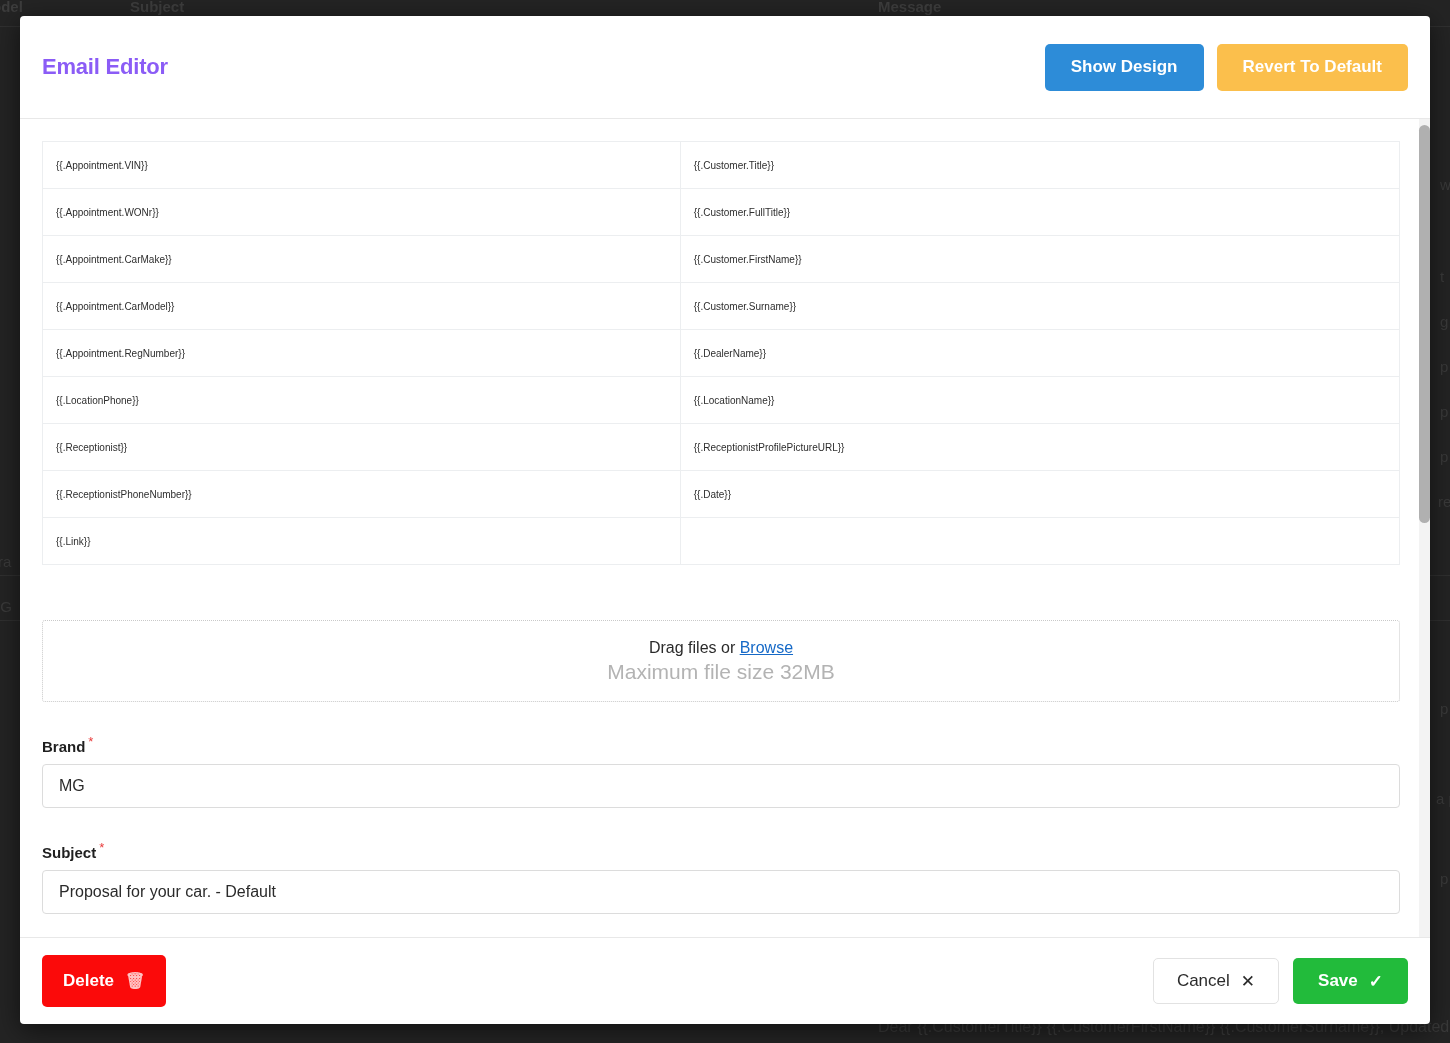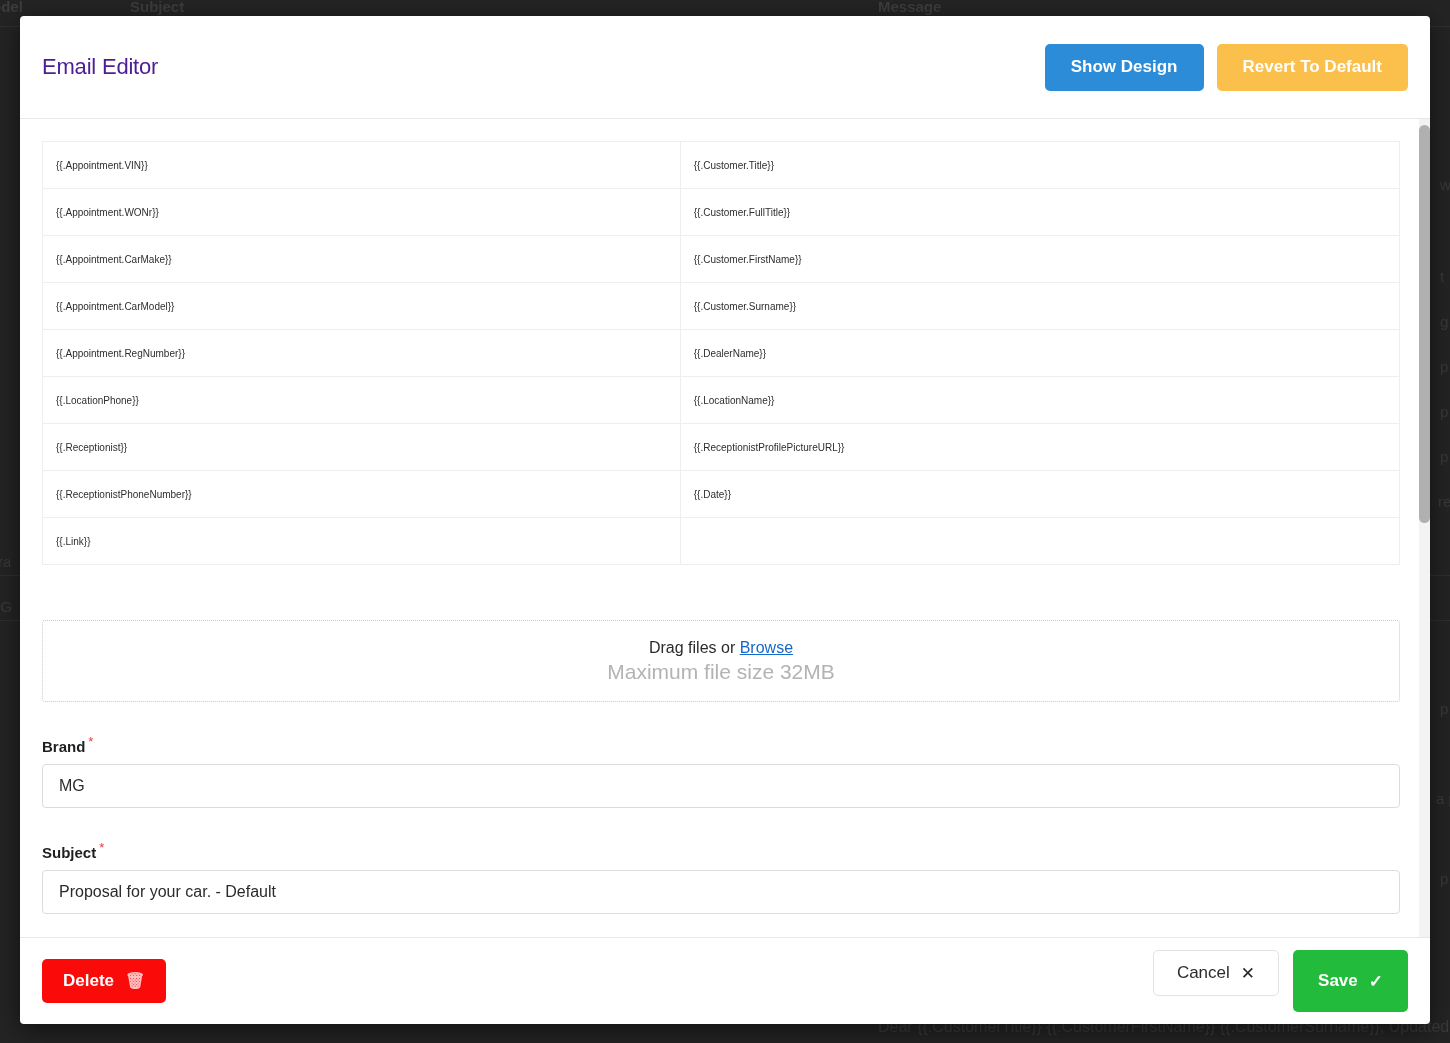--- a/index.html
+++ b/index.html
@@ -53,22 +53,22 @@
   #modal-header {
     flex: 0 0 auto;
     height: 103px;
     border-bottom: 1px solid #e8e8e8;
     display: flex;
     align-items: center;
     padding: 0 22px 0 22px;
   }
   #modal-title {
     font-size: 22px;
-    font-weight: normal;
-    color: #4c1d95;
+    font-weight: bold;
+    color: #8b5cf6;
     letter-spacing: -0.2px;
   }
   #header-actions {
     margin-left: auto;
     display: flex;
     gap: 13px;
   }
   .hdr-btn {
     border: none;
     border-radius: 5px;
@@ -202,21 +202,21 @@
     display: flex;
     align-items: center;
     padding: 0 22px;
   }
   .ft-btn {
     border: none;
     border-radius: 5px;
     font-size: 17px;
     font-weight: bold;
     cursor: pointer;
-    height: 44px;
+    height: 52px;
     display: inline-flex;
     align-items: center;
     gap: 11px;
     padding: 0 21px;
     font-family: "Liberation Sans", sans-serif;
     white-space: nowrap;
   }
   #delete-button {
     background: #fb0a0a;
     color: #ffffff;
@@ -232,21 +232,21 @@
     border: 1px solid #e2e2e2;
     font-weight: normal;
     font-size: 17px;
     padding: 0 23px;
     height: 46px;
   }
   #save-button {
     background: #22bb3b;
     color: #ffffff;
     padding: 8px 25px;
-    height: 62px;
+    height: 46px;
   }
   .glyph { font-size: 17px; line-height: 1; }
   .trash-glyph { color: #ffc2c2; font-size: 16px; }
 </style>
 </head>
 <body>
 
 <div id="backdrop">
   <div class="bg-text bold" style="left:-8px; top:-2px;">odel</div>
   <div class="bg-text bold" style="left:130px; top:-2px;">Subject</div>

